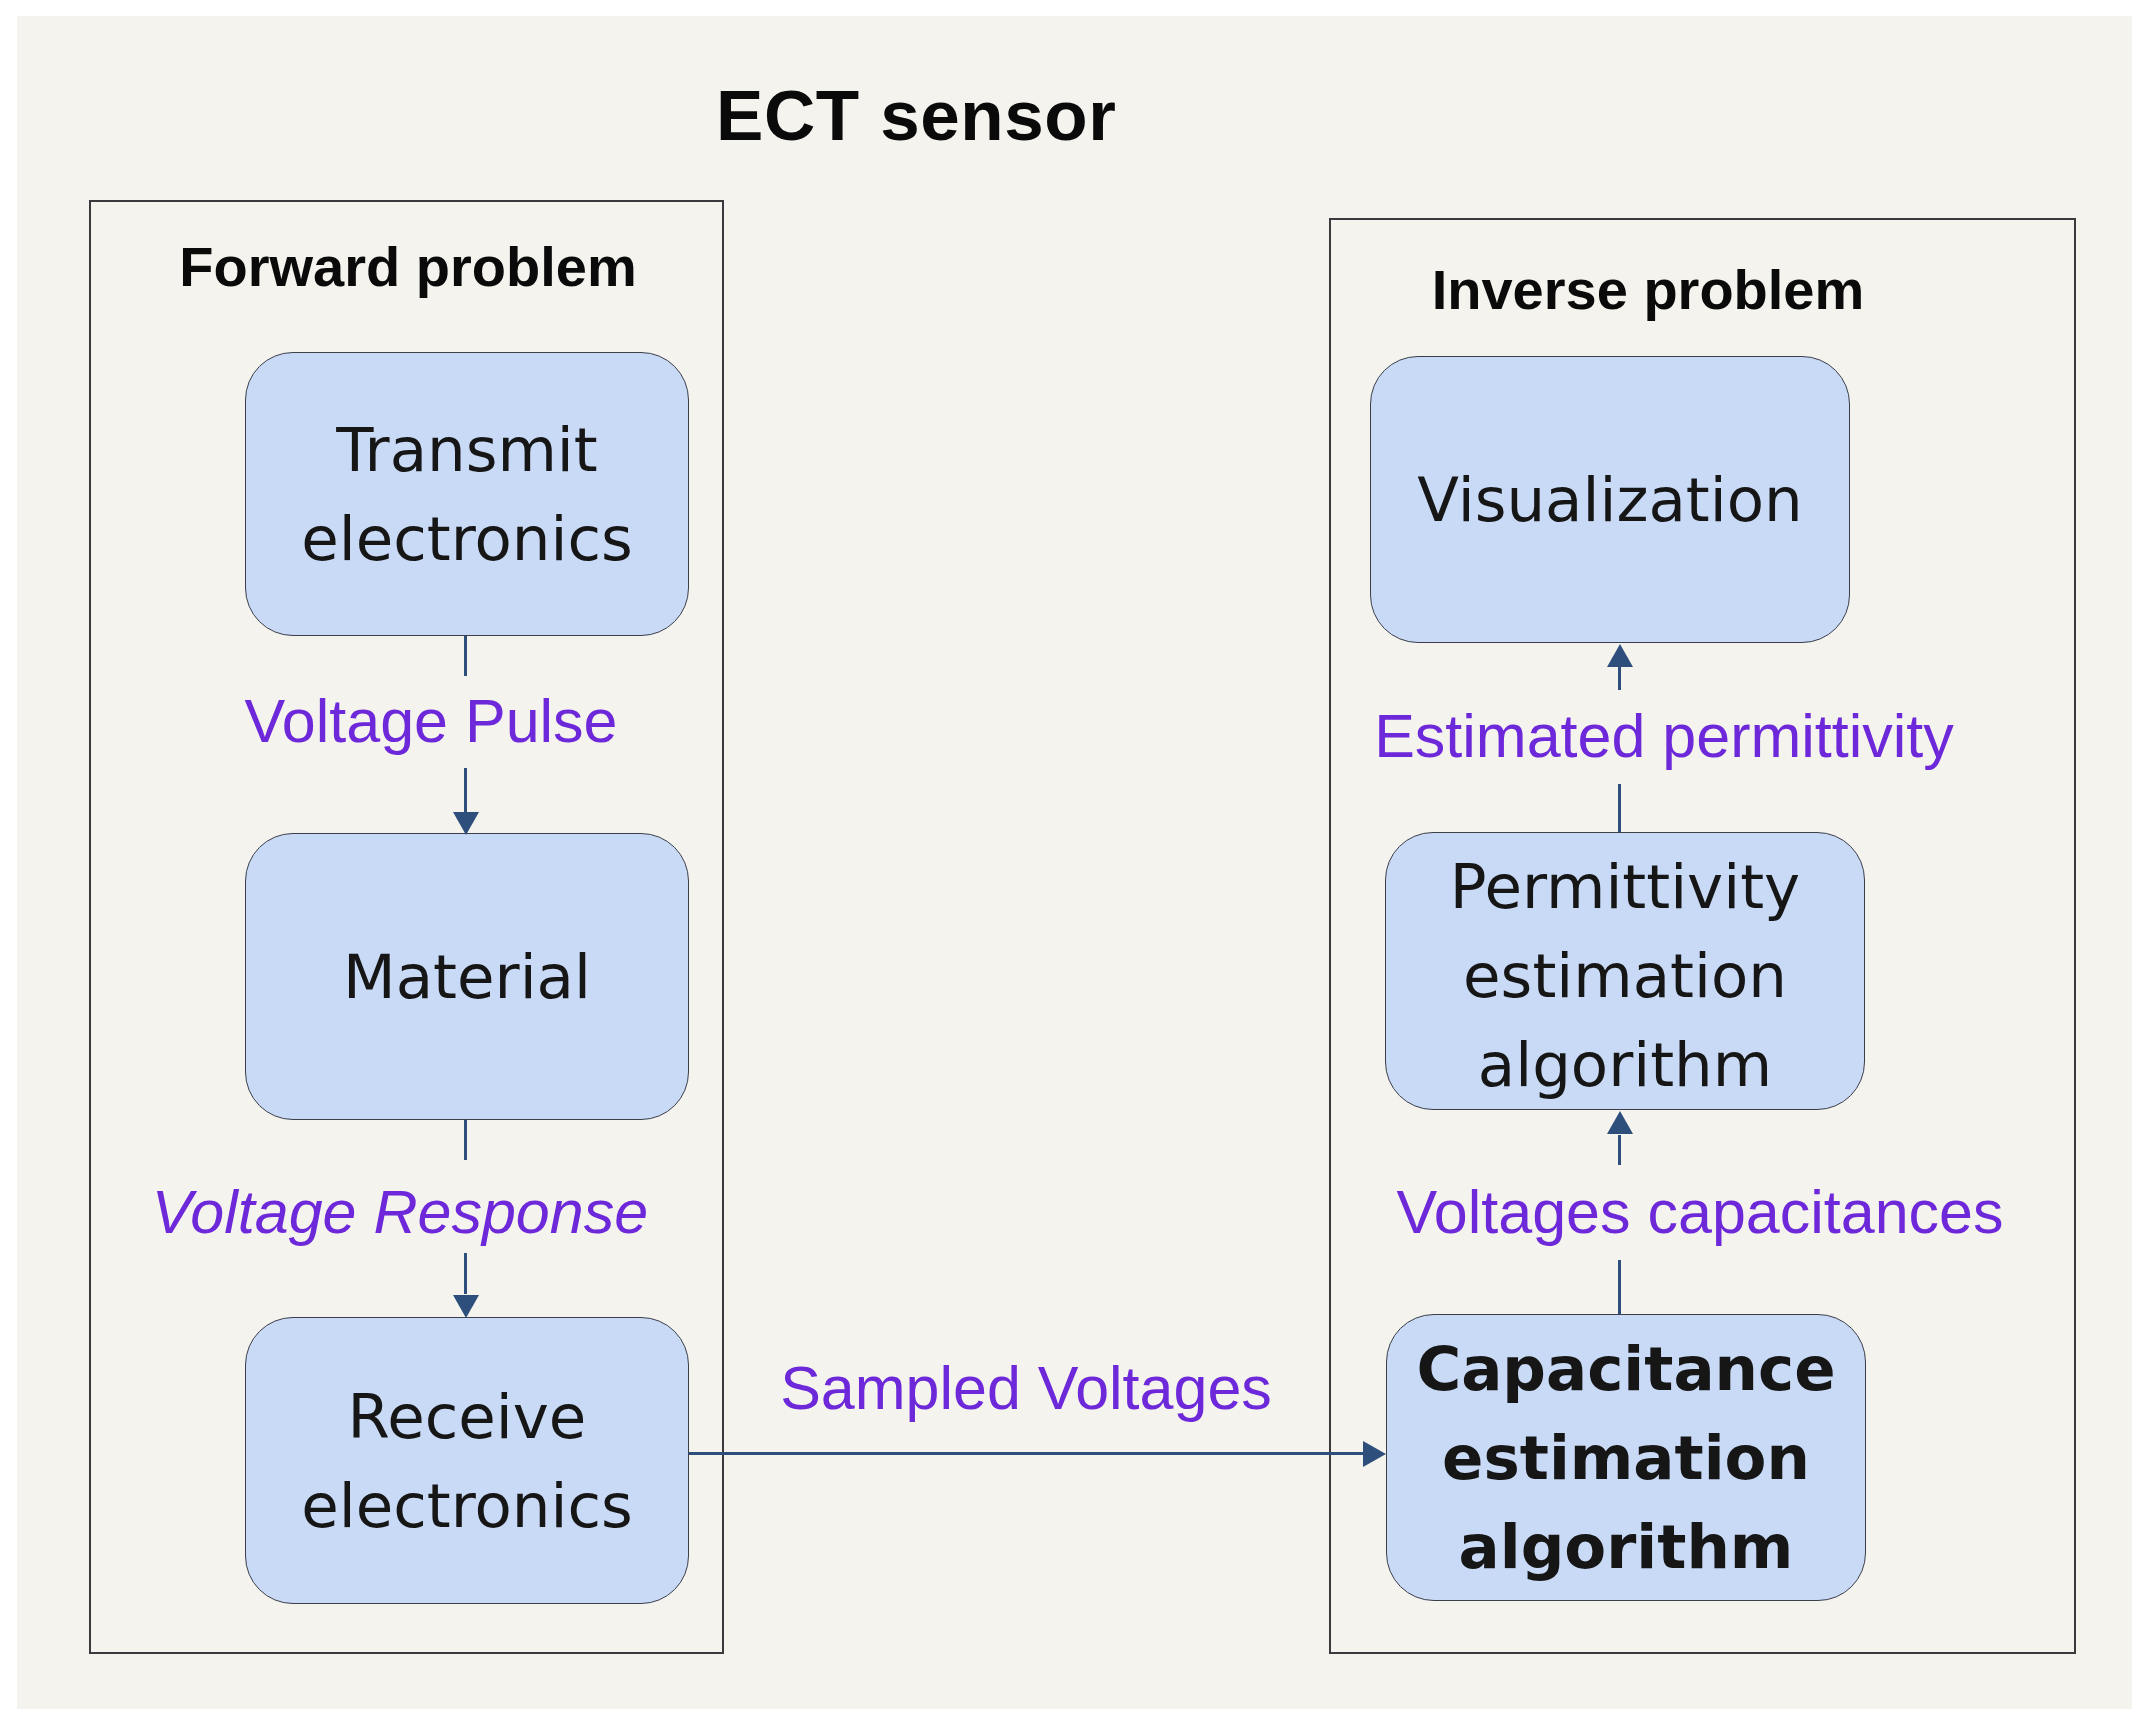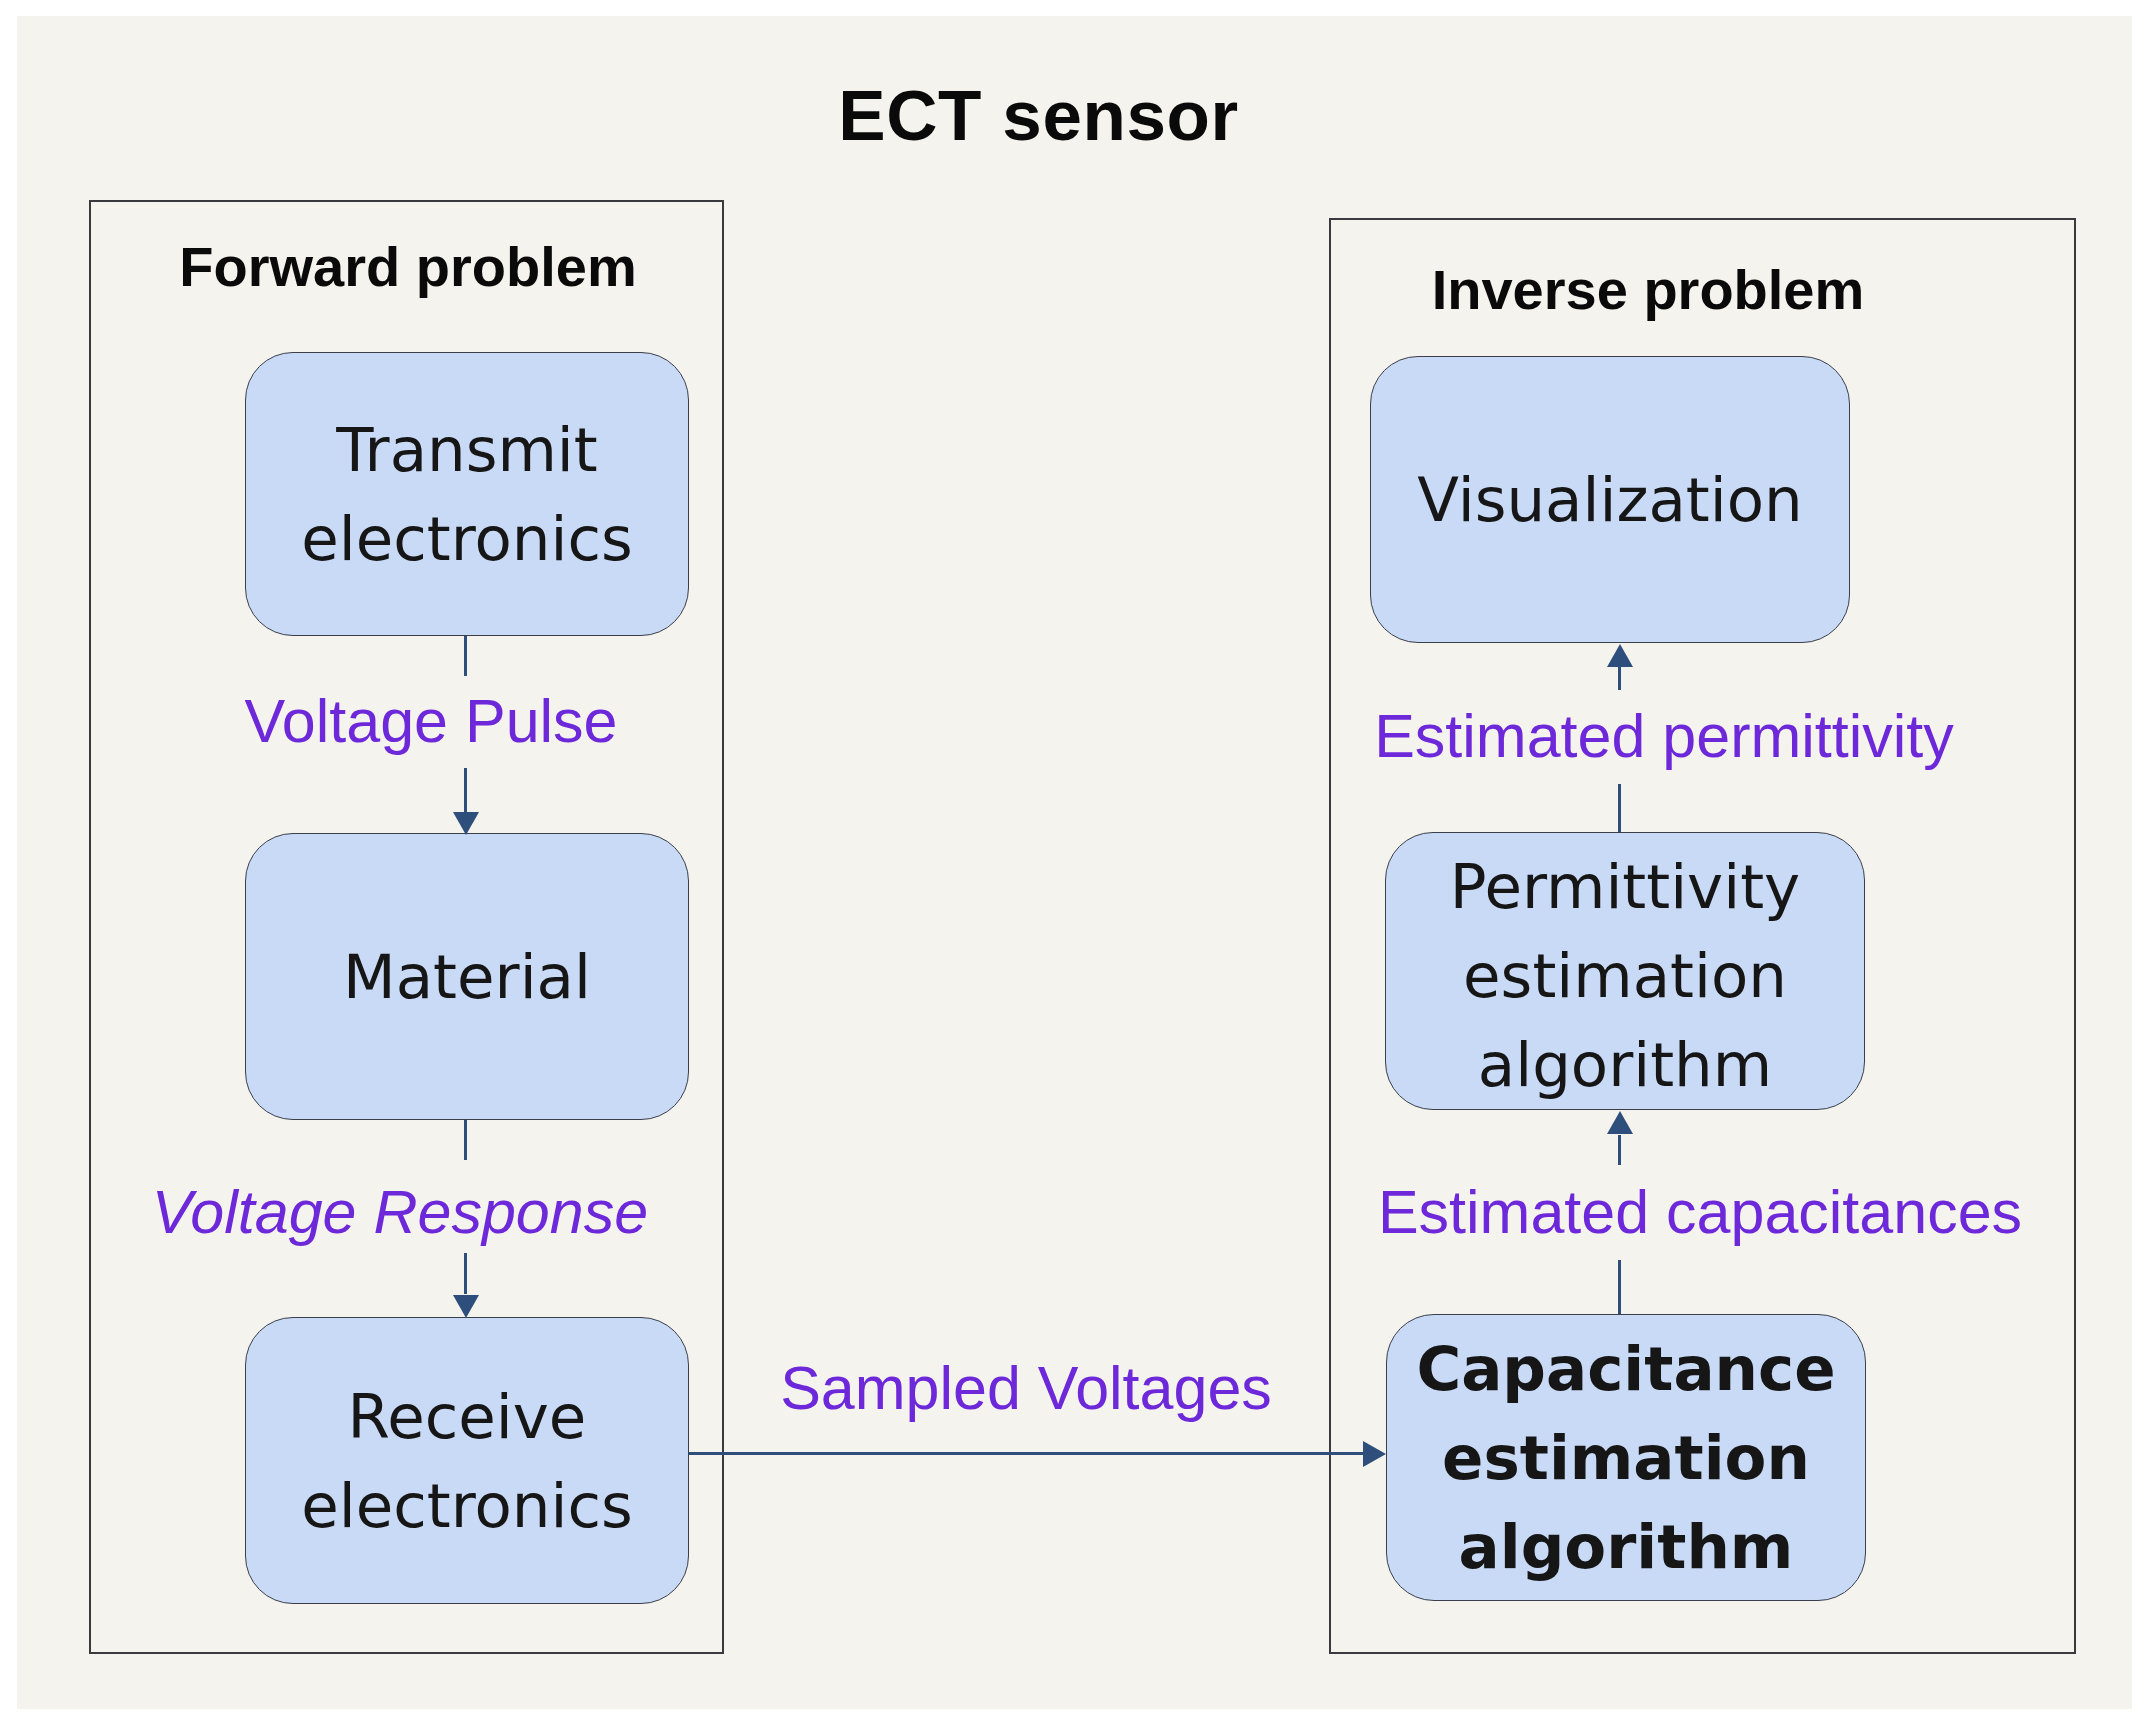--- a/index.html
+++ b/index.html
@@ -21,21 +21,20 @@
     left: 17.4px; top: 16px;
     width: 2115px; height: 1693px;
     background: #f5f3ee;
   }
   .diagram-title {
     position: absolute;
     left: 716px; top: 77px;
     width: 645px;
     font-size: 71px;
     font-weight: bold;
-    text-align: center;
     line-height: 1.1;
     letter-spacing: 0.6px;
   }
   .panel {
     position: absolute;
     border: 2.6px solid #3a3a3e;
     background: transparent;
     box-sizing: border-box;
   }
   .panel-forward { left: 89px; top: 200px; width: 635px; height: 1454px; }
@@ -148,21 +147,21 @@
   <div class="node node-permittivity">
     <span>Permittivity estimation algorithm</span>
   </div>
   <div class="node node-capacitance">
     <span>Capacitance estimation algorithm</span>
   </div>
 
   <div class="edge-label lbl-voltage-pulse">Voltage Pulse</div>
   <div class="edge-label lbl-voltage-response">Voltage Response</div>
   <div class="edge-label lbl-estimated-permittivity">Estimated permittivity</div>
-  <div class="edge-label lbl-estimated-capacitances">Estimated capacitances</div>
+  <div class="edge-label lbl-estimated-capacitances">Voltages capacitances</div>
   <div class="edge-label lbl-sampled-voltages">Sampled Voltages</div>
 
   <div class="vline" style="left:464px; top:636px; height:40px;"></div>
   <div class="vline" style="left:464px; top:768px; height:44px;"></div>
   <div class="head-down" style="left:453px; top:812px;"></div>
 
   <div class="vline" style="left:464px; top:1120px; height:40px;"></div>
   <div class="vline" style="left:464px; top:1253px; height:41px;"></div>
   <div class="head-down" style="left:453px; top:1295px;"></div>
 

